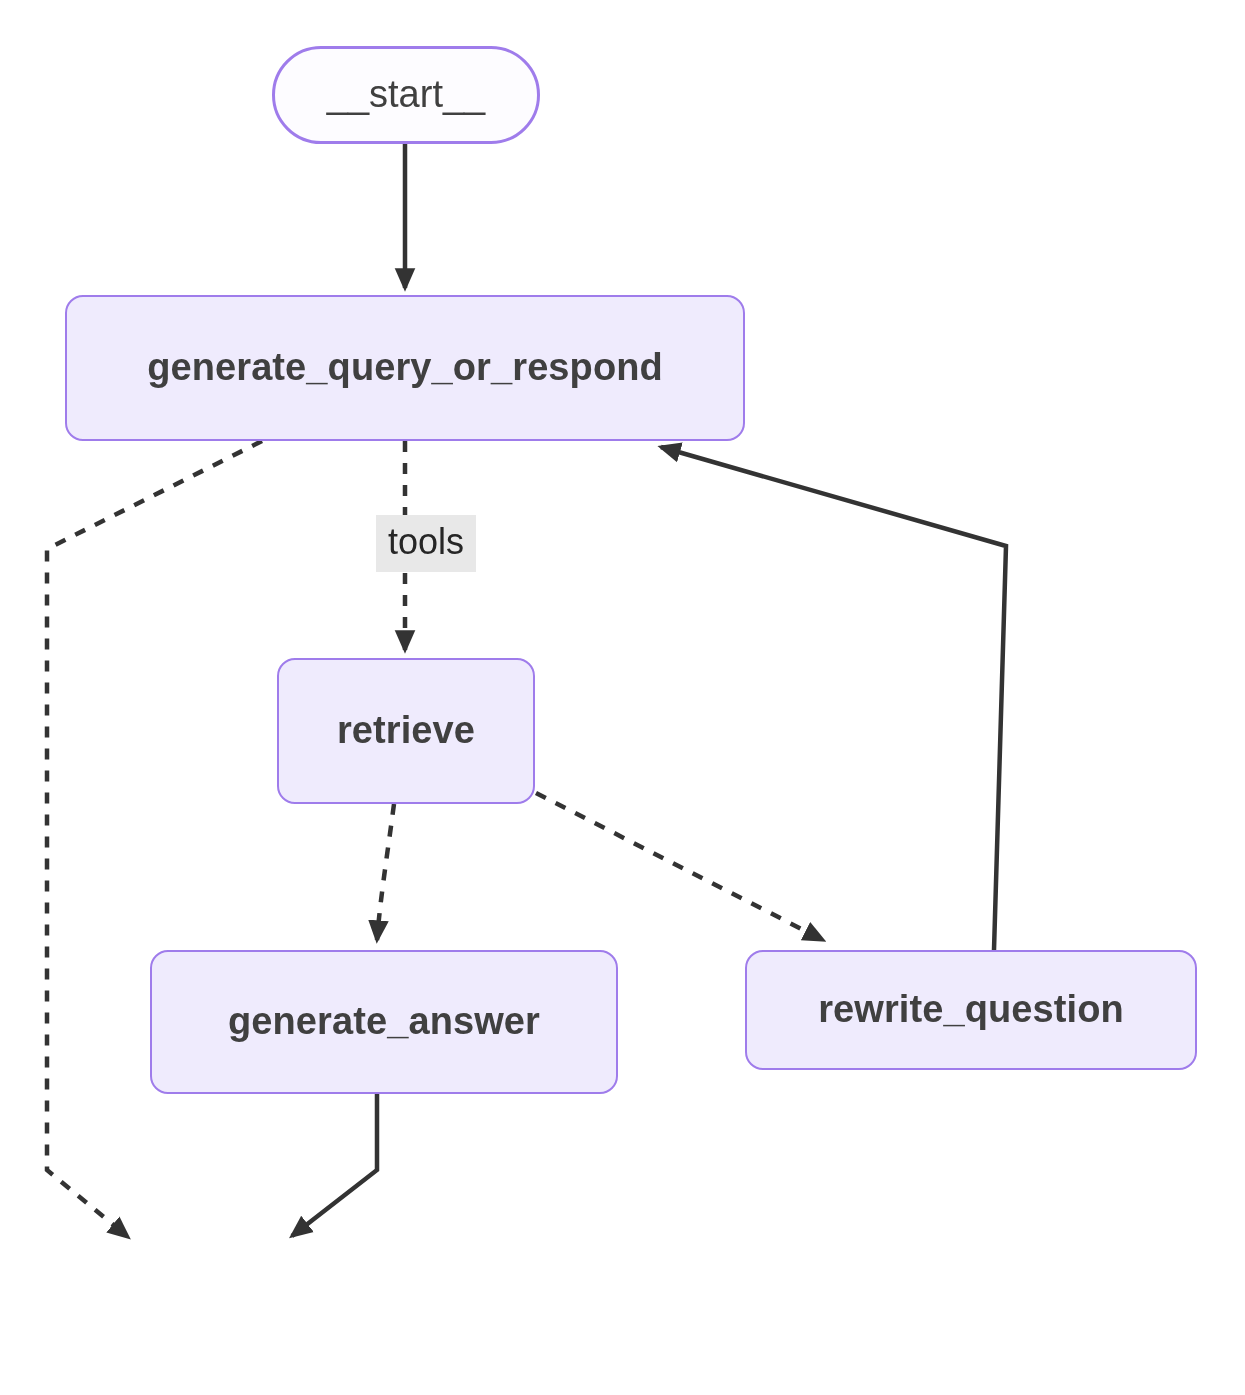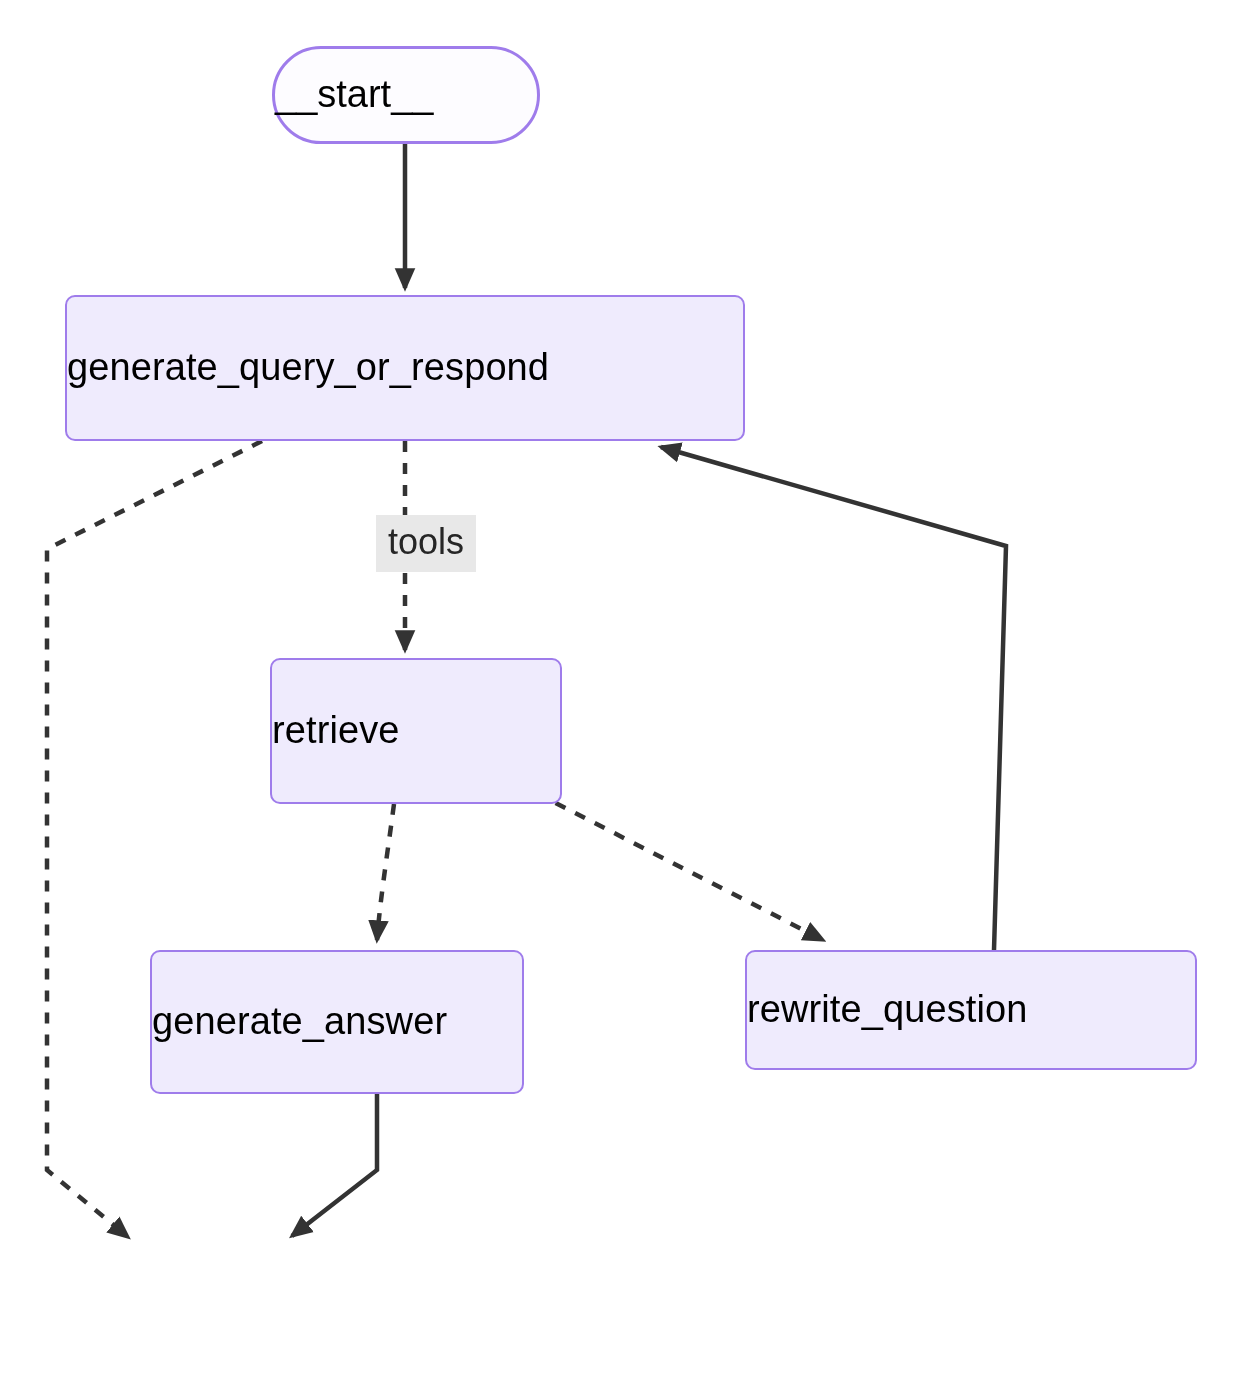--- a/index.html
+++ b/index.html
@@ -22,30 +22,32 @@
     left: 0;
     top: 0;
     width: 1245px;
     height: 1395px;
   }
   .node {
     position: absolute;
     box-sizing: border-box;
     display: flex;
     align-items: center;
+    justify-content: center;
     text-align: center;
-    color: #000000;
+    color: #404040;
     z-index: 2;
   }
   .node-process {
     background: #efebfd;
     border: 2.5px solid #9f7ceb;
-    border-radius: 10px;
+    border-radius: 18px;
     font-size: 38px;
     letter-spacing: 0.1px;
+    font-weight: bold;
   }
   .node-terminal-start {
     background: #fdfcff;
     border: 3px solid #9f7ceb;
     border-radius: 999px;
     font-size: 38px;
   }
   .node-terminal-end {
     background: #bba9ef;
     border: 3px solid #8f73d9;
@@ -96,25 +98,25 @@
   </svg>
 
   <div class="node node-terminal-start" style="left:272px; top:46px; width:268px; height:98px;">
     <span class="node-label">__start__</span>
   </div>
 
   <div class="node node-process" style="left:65px; top:295px; width:680px; height:146px;">
     <span class="node-label">generate_query_or_respond</span>
   </div>
 
-  <div class="node node-process" style="left:270px; top:658px; width:292px; height:146px;">
+  <div class="node node-process" style="left:277px; top:658px; width:258px; height:146px;">
     <span class="node-label">retrieve</span>
   </div>
 
-  <div class="node node-process" style="left:150px; top:950px; width:374px; height:144px;">
+  <div class="node node-process" style="left:150px; top:950px; width:468px; height:144px;">
     <span class="node-label">generate_answer</span>
   </div>
 
   <div class="node node-process" style="left:745px; top:950px; width:452px; height:120px;">
     <span class="node-label">rewrite_question</span>
   </div>
 
 
   <div class="edge-label" style="left:340px; top:515px;margin-left:36px;">tools</div>
 

